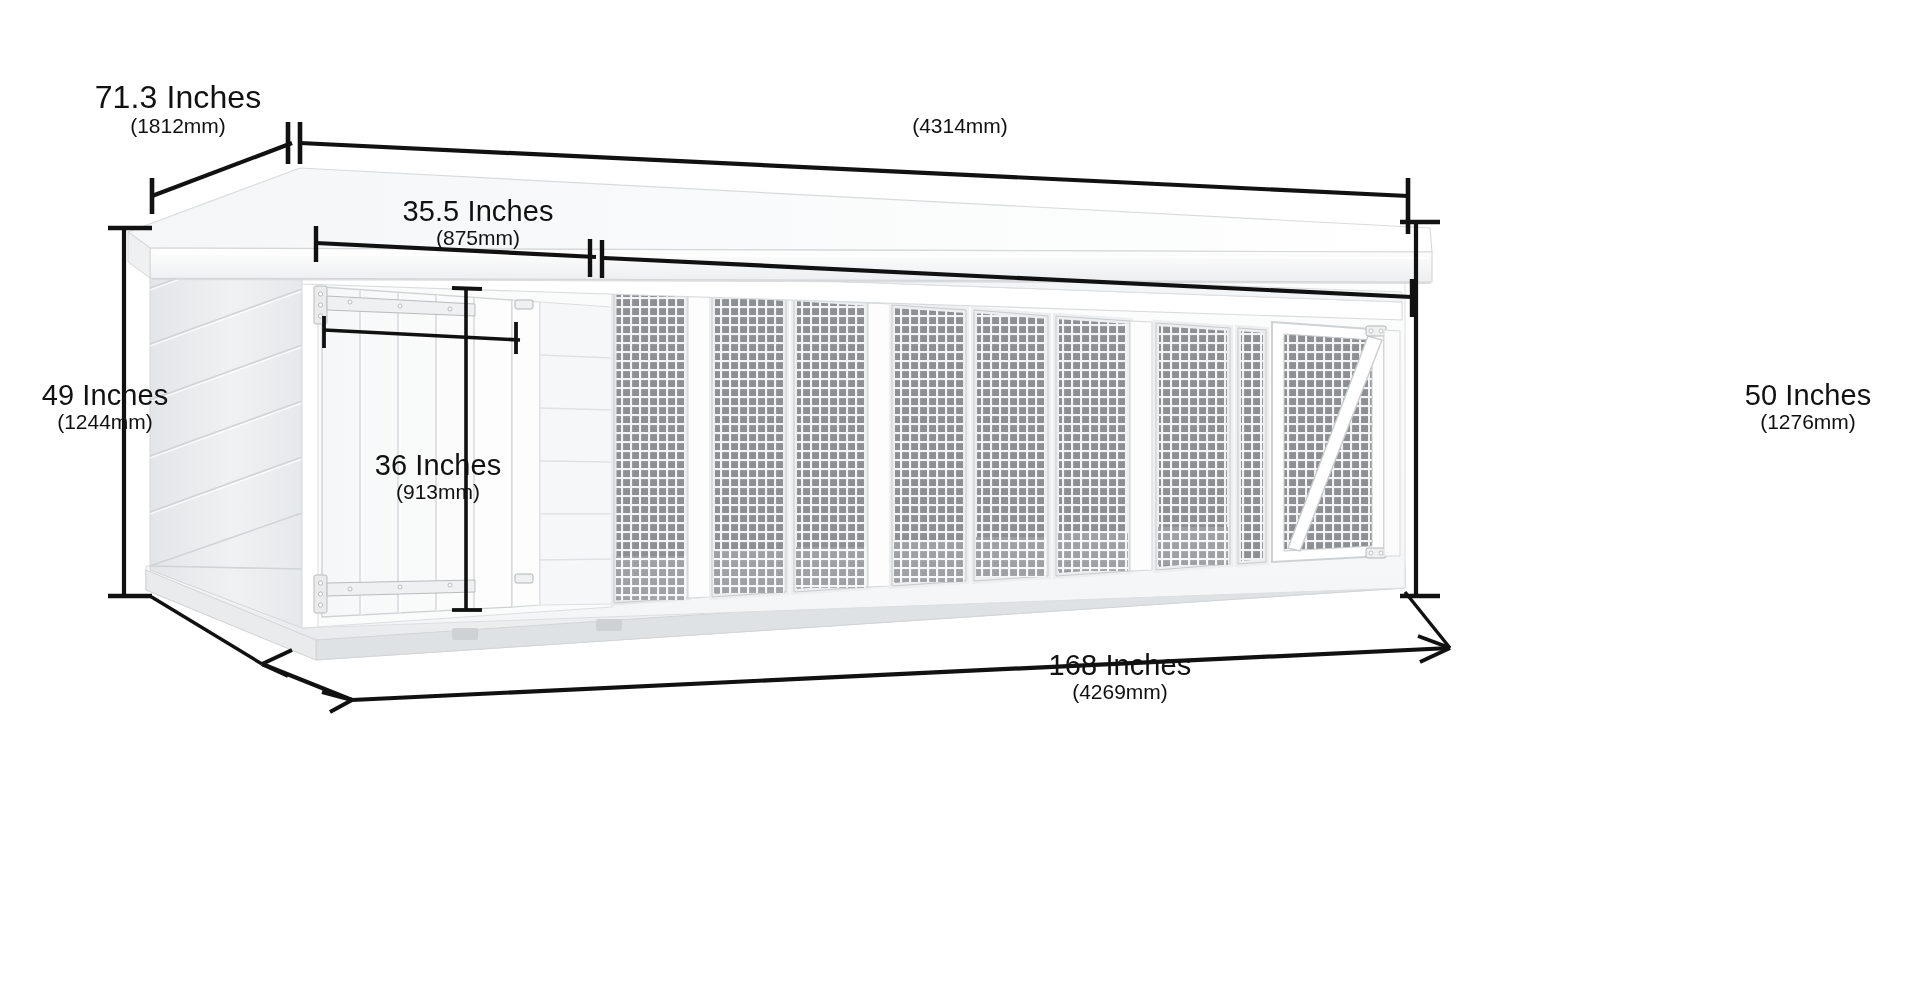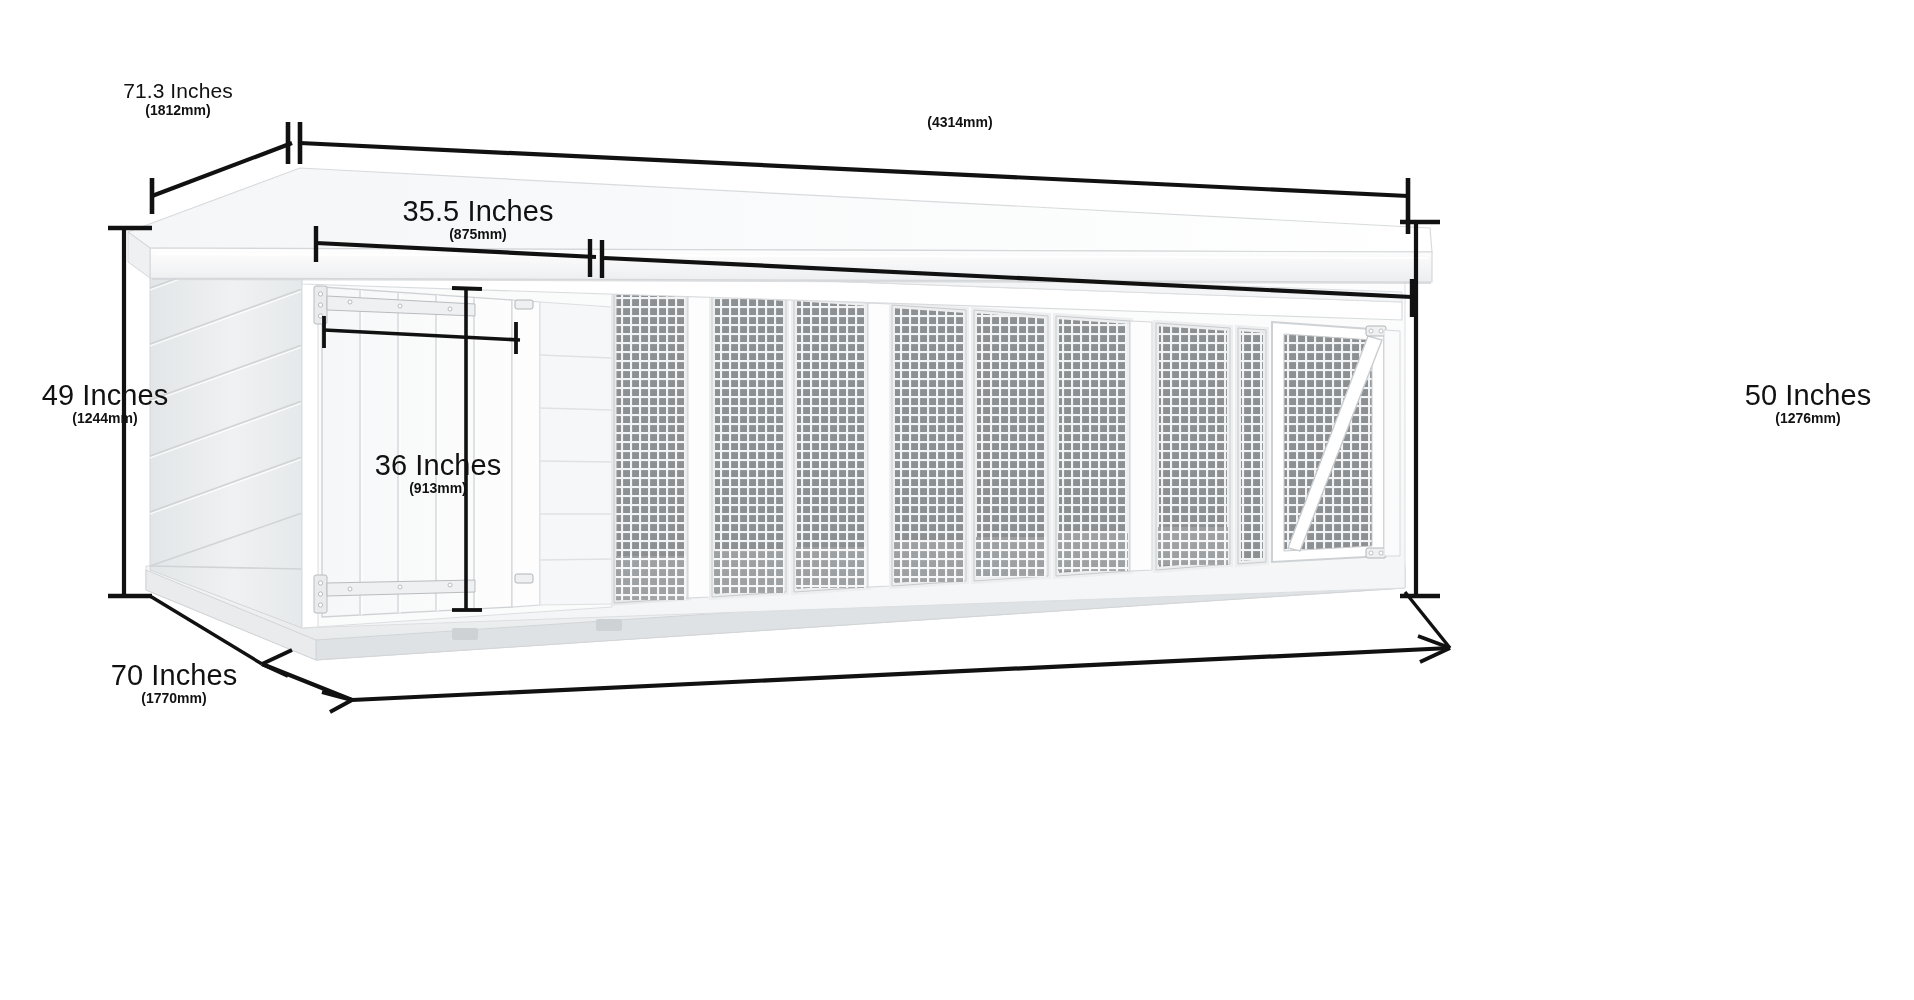--- a/index.html
+++ b/index.html
@@ -21,24 +21,24 @@
     user-select:none;
   }
   .dimtext .main{
     display:block;
     font-size:29px;
     font-weight:400;
     letter-spacing:.1px;
   }
   .dimtext .sub{
     display:block;
-    font-size:14px;
-    font-weight:700;
+    font-size:21px;
+    font-weight:400;
   }
-  .dimtext.big .main{font-size:21px;}
+  .dimtext.big .main{font-size:32px;}
 </style>
 </head>
 <body>
 
 <div id="stage">
 
   <svg class="layer" viewBox="0 0 1914 1000" preserveAspectRatio="none">
     <defs>
       <linearGradient id="gEndWall" x1="0" y1="0" x2="1" y2="0">
         <stop offset="0" stop-color="#e3e6e8"></stop>
@@ -375,19 +375,19 @@
   <div class="dimtext" style="left:-8px;top:380px;width:226px;">
     <span class="main">49 Inches</span>
     <span class="sub">(1244mm)</span>
   </div>
 
   <div class="dimtext" style="left:1700px;top:380px;width:216px;">
     <span class="main">50 Inches</span>
     <span class="sub">(1276mm)</span>
   </div>
 
-  <div class="dimtext" style="left:48px;top:660px;width:252px;">
-    <span class="main">70 Inches</span>
-    <span class="sub">(1770mm)</span>
-  </div>
-
+
+  <div class="dimtext" style="left:970px;top:650px;width:300px;">
+    <span class="main">168 Inches</span>
+    <span class="sub">(4269mm)</span>
+  </div>
 
 </div>
 
 </body></html>

